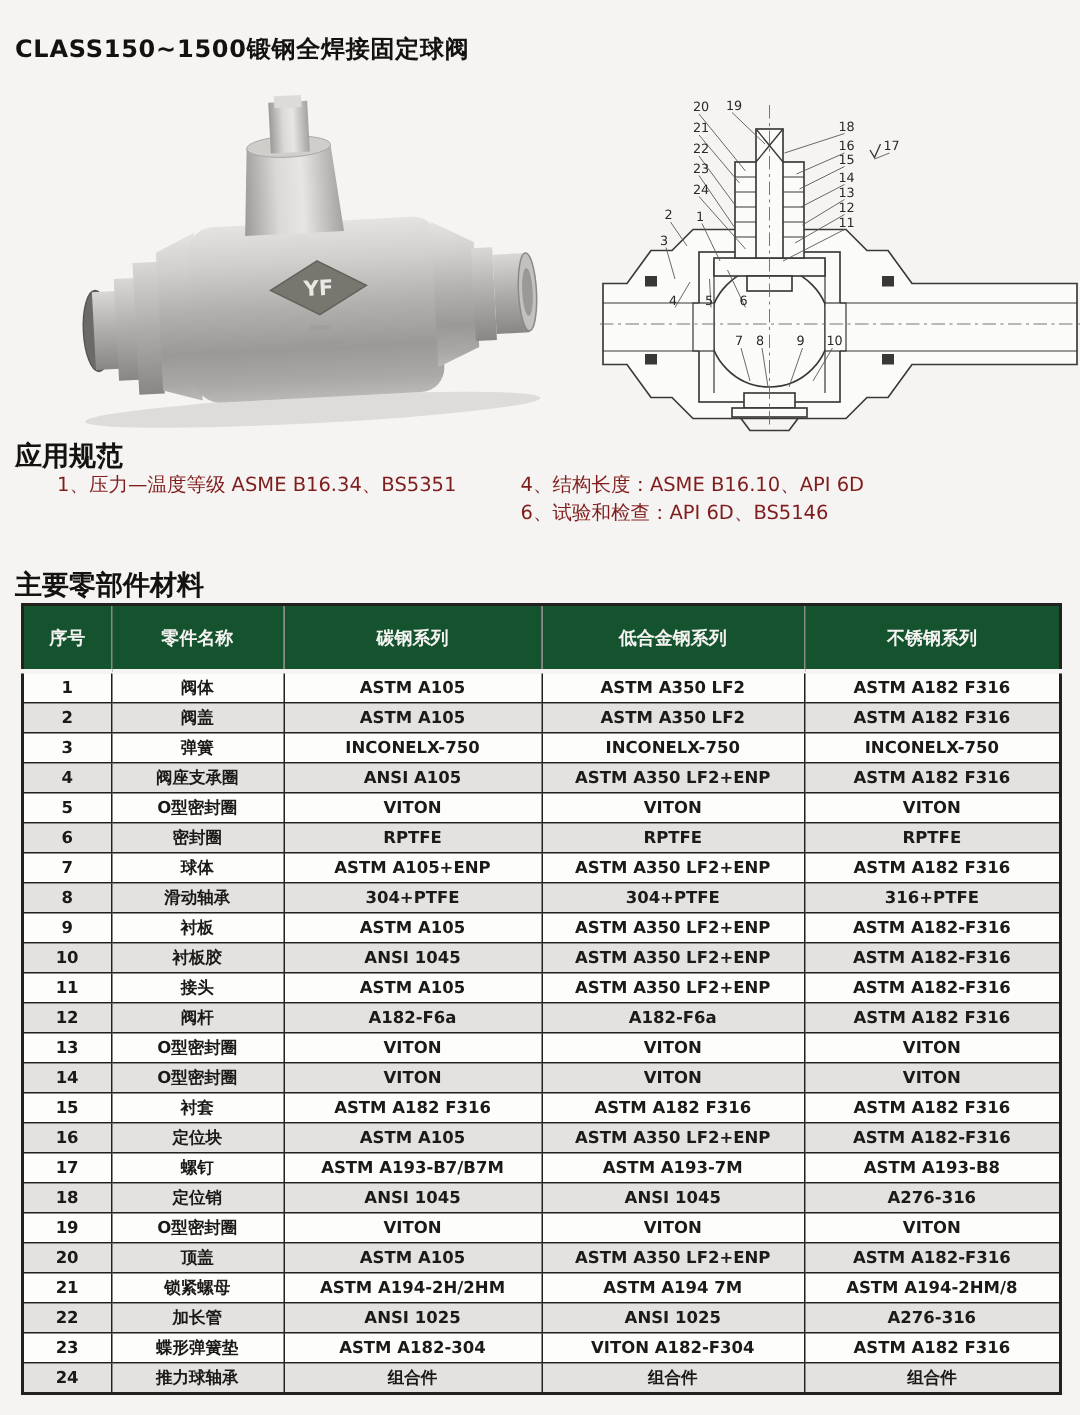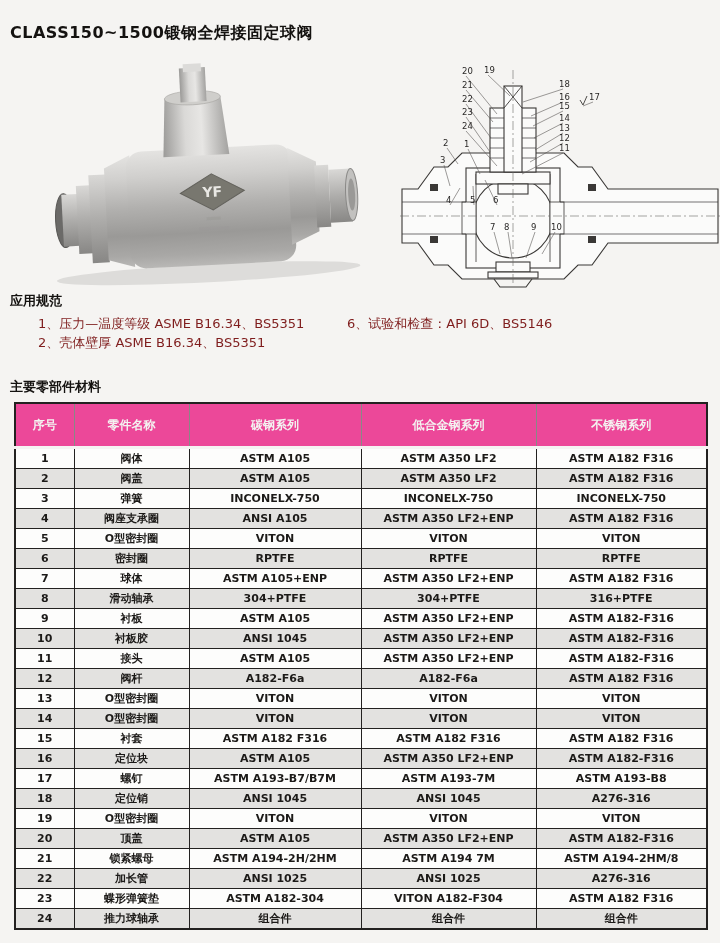--- a/index.html
+++ b/index.html
@@ -14,40 +14,40 @@
     font-size:16px;font-weight:bold;letter-spacing:.5px;color:#141210;
     white-space:nowrap;
   }
   .fig{position:absolute;}
   .photo-fig{left:20px;top:55px;width:360px;height:235px;}
   .diagram-fig{left:400px;top:56px;width:320px;height:234px;}
   .fig svg{width:100%;height:100%;display:block;}
 
   .section-heading{
     position:absolute;left:10px;margin:0;
-    font-size:13px;font-weight:bold;color:#141210;
+    font-size:18px;font-weight:bold;color:#141210;
   }
   #specs-heading{top:292px;}
   #materials-heading{top:378px;}
 
   .spec-col{
     position:absolute;font-size:13px;font-weight:normal;color:#7f1d1d;
     line-height:19px;white-space:nowrap;
   }
   #spec-col-left{left:38px;top:314px;}
   #spec-col-right{left:347px;top:314px;}
 
   table.materials{
     position:absolute;left:14px;top:402px;width:692px;
     border-collapse:collapse;table-layout:fixed;
     font-size:11px;font-weight:bold;
   }
   table.materials{border:2px solid #232120;}
   table.materials th{
-    background:#ec4899;color:#f4f3f1;font-size:12px;font-weight:bold;
+    background:#14532d;color:#f4f3f1;font-size:12px;font-weight:bold;
     height:42px;padding:0;text-align:center;
     border-right:1px solid #8a8886;
     border-bottom:3px solid #f5f4f2;
   }
   table.materials th:last-child{border-right:none;margin-left:40px;}
   table.materials td{
     height:19px;padding:0 2px;text-align:center;vertical-align:middle;
     border:1px solid #232120;color:#1c1a18;
     background:#fdfdfc;white-space:nowrap;overflow:hidden;
   }
@@ -203,23 +203,23 @@
         <text x="159" y="95" font-size="8.5" fill="#2a2827" font-family="&quot;DejaVu Sans&quot;,sans-serif">11</text>
         <line x1="193" y1="46" x2="183" y2="50" stroke="#5a5856" stroke-width="0.6"></line>
         <text x="189" y="44" font-size="8.5" fill="#2a2827" font-family="&quot;DejaVu Sans&quot;,sans-serif">17</text>
       </g>
   </svg>
 </div>
 
 <h2 class="section-heading" id="specs-heading">应用规范</h2>
 <div class="spec-col" id="spec-col-left">
   <div>1、压力—温度等级 ASME B16.34、BS5351</div>
-  <div>2、壳体壁厚 ASME B16.34、BS5351</div>
 </div>
 <div class="spec-col" id="spec-col-right">
+  <div>4、结构长度：ASME B16.10、API 6D</div>
   <div>6、试验和检查：API 6D、BS5146</div>
 </div>
 
 <h2 class="section-heading" id="materials-heading">主要零部件材料</h2>
 <table class="materials">
   <colgroup>
     <col style="width:59px">
       <col style="width:115px">
       <col style="width:172px">
     <col style="width:175px">

